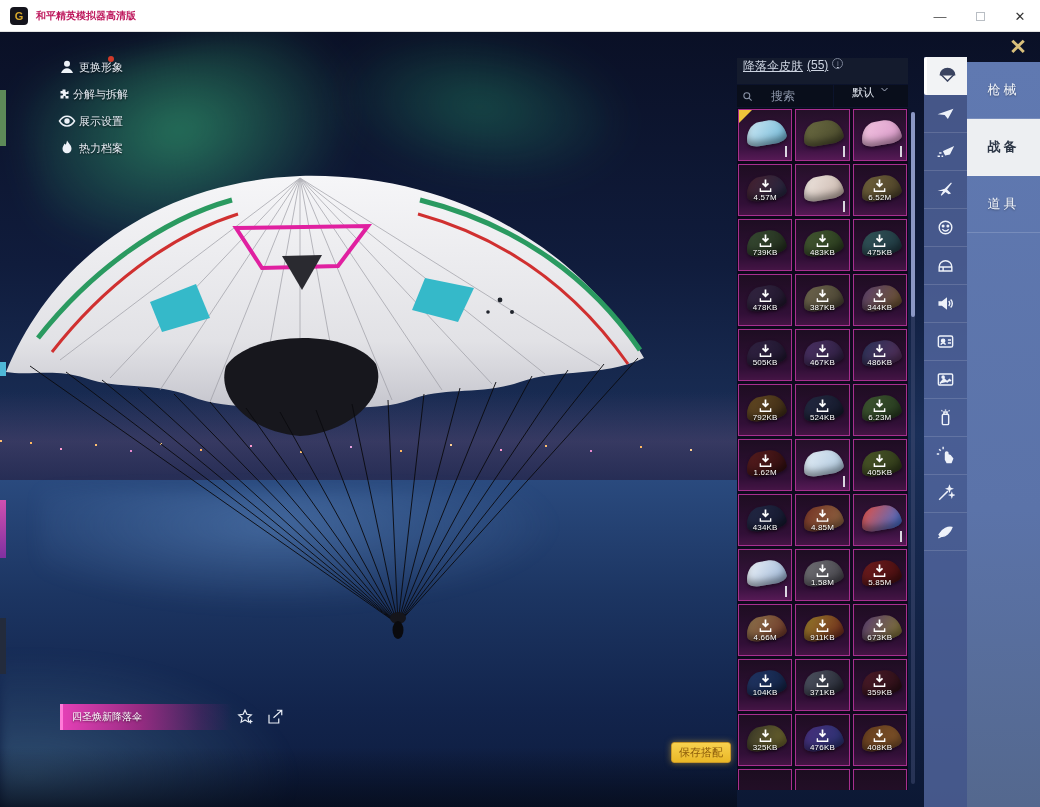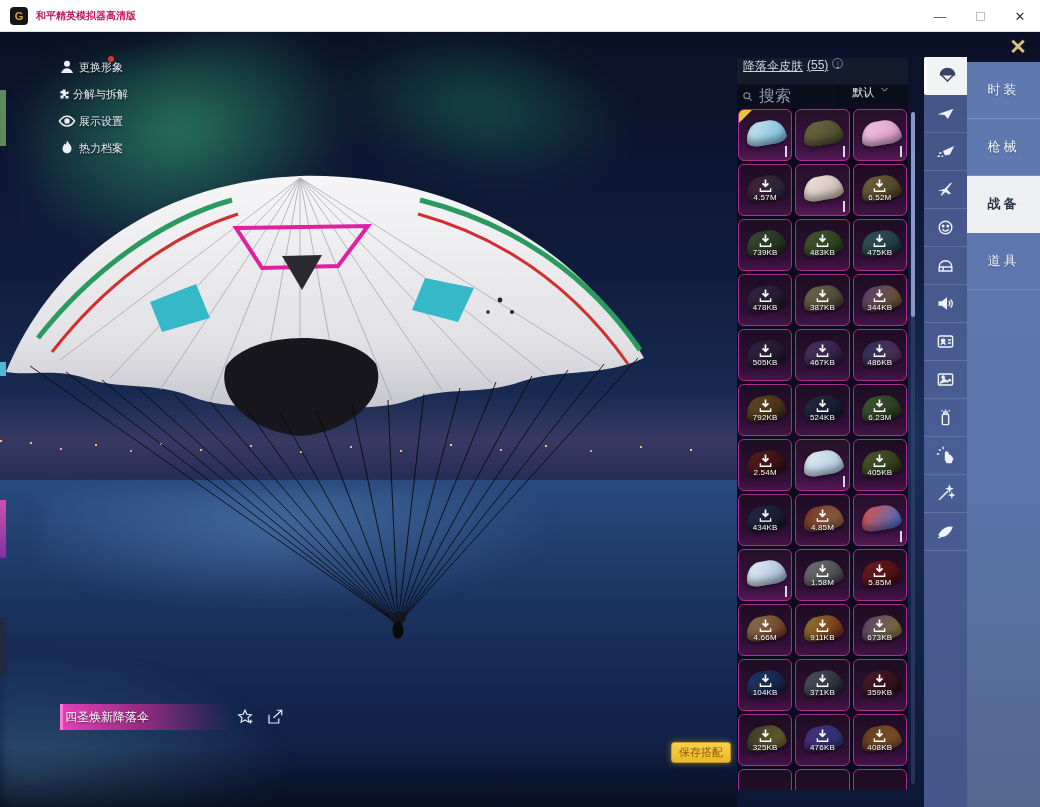--- a/index.html
+++ b/index.html
@@ -40,40 +40,40 @@
 
   
   .left-menu{position:absolute;left:58px;top:26px;display:flex;flex-direction:column;gap:9px;}
   .menu-item{display:flex;align-items:center;gap:3px;color:#e7edf5;width:70px;position:relative;}
   .menu-item .mi{width:18px;height:18px;color:#eef2f8;}
   .menu-item .mi svg{width:100%;height:100%;}
   .menu-item .lbl{font-size:11px;text-shadow:0 1px 2px rgba(0,0,0,.8);white-space:nowrap;}
   .menu-item .dot{position:absolute;top:-2px;right:14px;width:6px;height:6px;border-radius:50%;background:#d03a2a;}
 
   
-  .item-label{position:absolute;left:60px;top:672px;width:172px;height:26px;line-height:26px;color:#fff;font-size:12px;padding-left:2px;border-left:3px solid #ff7ad8;background:linear-gradient(90deg,rgba(238,64,186,.95) 0%,rgba(164,42,134,.9) 45%,rgba(120,30,110,.35) 82%,rgba(120,30,110,0) 100%);text-shadow:0 1px 2px rgba(0,0,0,.6);}
+  .item-label{position:absolute;left:60px;top:672px;width:172px;height:26px;line-height:26px;color:#fff;font-size:10px;padding-left:9px;border-left:3px solid #ff7ad8;background:linear-gradient(90deg,rgba(238,64,186,.95) 0%,rgba(164,42,134,.9) 45%,rgba(120,30,110,.35) 82%,rgba(120,30,110,0) 100%);text-shadow:0 1px 2px rgba(0,0,0,.6);}
   .scene-icons{position:absolute;left:236px;top:676px;display:flex;gap:12px;color:#e9eef6;}
   .scene-icons .ic{width:18px;height:18px;}
   .scene-icons .ic svg{width:100%;height:100%;}
   .save-btn{position:absolute;left:671px;top:710px;width:60px;height:21px;display:flex;align-items:center;justify-content:center;font-size:11px;color:#8a5a0a;background:linear-gradient(#f8d14e,#eab827);border:1px solid #c79728;border-radius:3px;box-shadow:0 0 6px rgba(240,190,50,.5);}
 
   
   .panel-header{position:absolute;left:737px;top:26px;width:171px;height:26px;background:rgba(22,28,46,.88);display:flex;align-items:flex-start;gap:4px;padding-left:6px;color:#ccd3e0;font-size:12px;text-decoration:underline;}
   .panel-header .cnt{color:#ccd3e0;}
   .panel-header .hic{width:11px;height:11px;border:1px solid #7a8296;border-radius:50%;color:#7a8296;font-size:8px;display:flex;align-items:center;justify-content:center;}
   .search-row{position:absolute;left:737px;top:53px;width:171px;height:22px;display:flex;gap:1px;}
   .search-box{flex:1.15;background:rgba(10,14,26,.92);display:flex;align-items:center;gap:4px;padding:0 5px;}
   .search-box svg{width:11px;height:11px;color:#8d96aa;flex:none;}
-  .search-box input{background:transparent;border:none;outline:none;color:#cfd6e4;font-size:16px;width:100%;}
+  .search-box input{background:transparent;border:none;outline:none;color:#cfd6e4;font-size:12px;width:100%;margin-left:12px;}
   .search-box input::placeholder{color:#8d96aa;}
   .sort-box{flex:1;background:rgba(10,14,26,.92);display:flex;align-items:flex-start;justify-content:center;gap:6px;color:#e3e8f1;font-size:11px;}
   .sort-box svg{width:9px;height:9px;color:#aab2c4;}
 
   .grid{position:absolute;left:737px;top:76px;width:171px;height:682px;background:rgba(14,6,22,.85);display:grid;grid-template-columns:repeat(3,1fr);grid-auto-rows:52px;gap:3px;padding:1px;overflow:hidden;}
-  .cell{position:relative;background:linear-gradient(180deg,#241028 0%,#3d1343 78%,#561a55 100%);border:1px solid #a82f8f;border-radius:6px;overflow:hidden;}
+  .cell{position:relative;background:linear-gradient(180deg,#241028 0%,#3d1343 78%,#561a55 100%);border:1px solid #a82f8f;border-radius:0;overflow:hidden;}
   .cell.partial{background:linear-gradient(180deg,#1c0d20,#2c1030);}
   .thumb{position:absolute;left:7px;top:11px;width:40px;height:24px;border-radius:50% 50% 46% 46% / 100% 100% 32% 32%;transform:rotate(-10deg);background:linear-gradient(130deg,var(--c1),var(--c2));box-shadow:inset 0 -5px 7px rgba(0,0,0,.4),0 2px 4px rgba(0,0,0,.45);}
   .dl{position:absolute;inset:0;display:flex;flex-direction:column;align-items:center;justify-content:center;gap:0px;background:rgba(8,4,14,.22);}
   .dl .dico{width:15px;height:15px;}
   .dl .size{font-size:8px;color:#fff;text-shadow:0 1px 2px #000;letter-spacing:.2px;}
   .owned-mark{position:absolute;right:4px;bottom:3px;width:2px;height:11px;background:#e8e9ef;opacity:.92;}
   .ribbon{position:absolute;left:-1px;top:-1px;width:0;height:0;border-top:15px solid #edc53a;border-right:15px solid transparent;}
 
   .scrollbar{position:absolute;left:911px;top:80px;width:4px;height:672px;background:rgba(62,72,112,.55);border-radius:2px;}
   .scroll-thumb{position:absolute;left:0;top:0;width:4px;height:205px;background:#8b97c4;border-radius:2px;}
@@ -414,21 +414,21 @@
             <span class="size">6.23M</span>
           </div>
         </div>
         <div class="cell" style="--c1: #6e2424; --c2: #39100f;">
           <div class="thumb"></div>
           <div class="dl">
             <span class="dico"><svg viewBox="0 0 14 14" fill="none" stroke="#ffffff">
                 <path d="M7 1.5v6M4.2 5L7 7.8 9.8 5" stroke-width="1.6"></path>
                 <path d="M2.2 9.5v2.8h9.6V9.5" stroke-width="1.3"></path>
               </svg></span>
-            <span class="size">2.54M</span>
+            <span class="size">1.62M</span>
           </div>
         </div>
         <div class="cell" style="--c1: #e3edf5; --c2: #aec8de;">
           <div class="thumb"></div>
           <span class="owned-mark"></span>
         </div>
         <div class="cell" style="--c1: #5d6e30; --c2: #39471c;">
           <div class="thumb"></div>
           <div class="dl">
             <span class="dico"><svg viewBox="0 0 14 14" fill="none" stroke="#ffffff">
@@ -662,19 +662,18 @@
         </div>
         <div class="strip-item">
           <span class="si"><svg viewBox="0 0 24 24" fill="none" stroke="currentColor" stroke-width="1.8">
               <path d="M4 16c4-8 12-10 16-9-2 6-8 12-14 11z" fill="currentColor"></path>
               <path d="M3 20c5-2 9-5 12-9"></path>
             </svg></span>
         </div>
       </div>
 
     <div class="tab-col">
-        <div class="tab">时装</div>
         <div class="tab">枪械</div>
         <div class="tab sel">战备</div>
         <div class="tab">道具</div>
       </div>
   </div>
 </div>
 
 </body></html>

